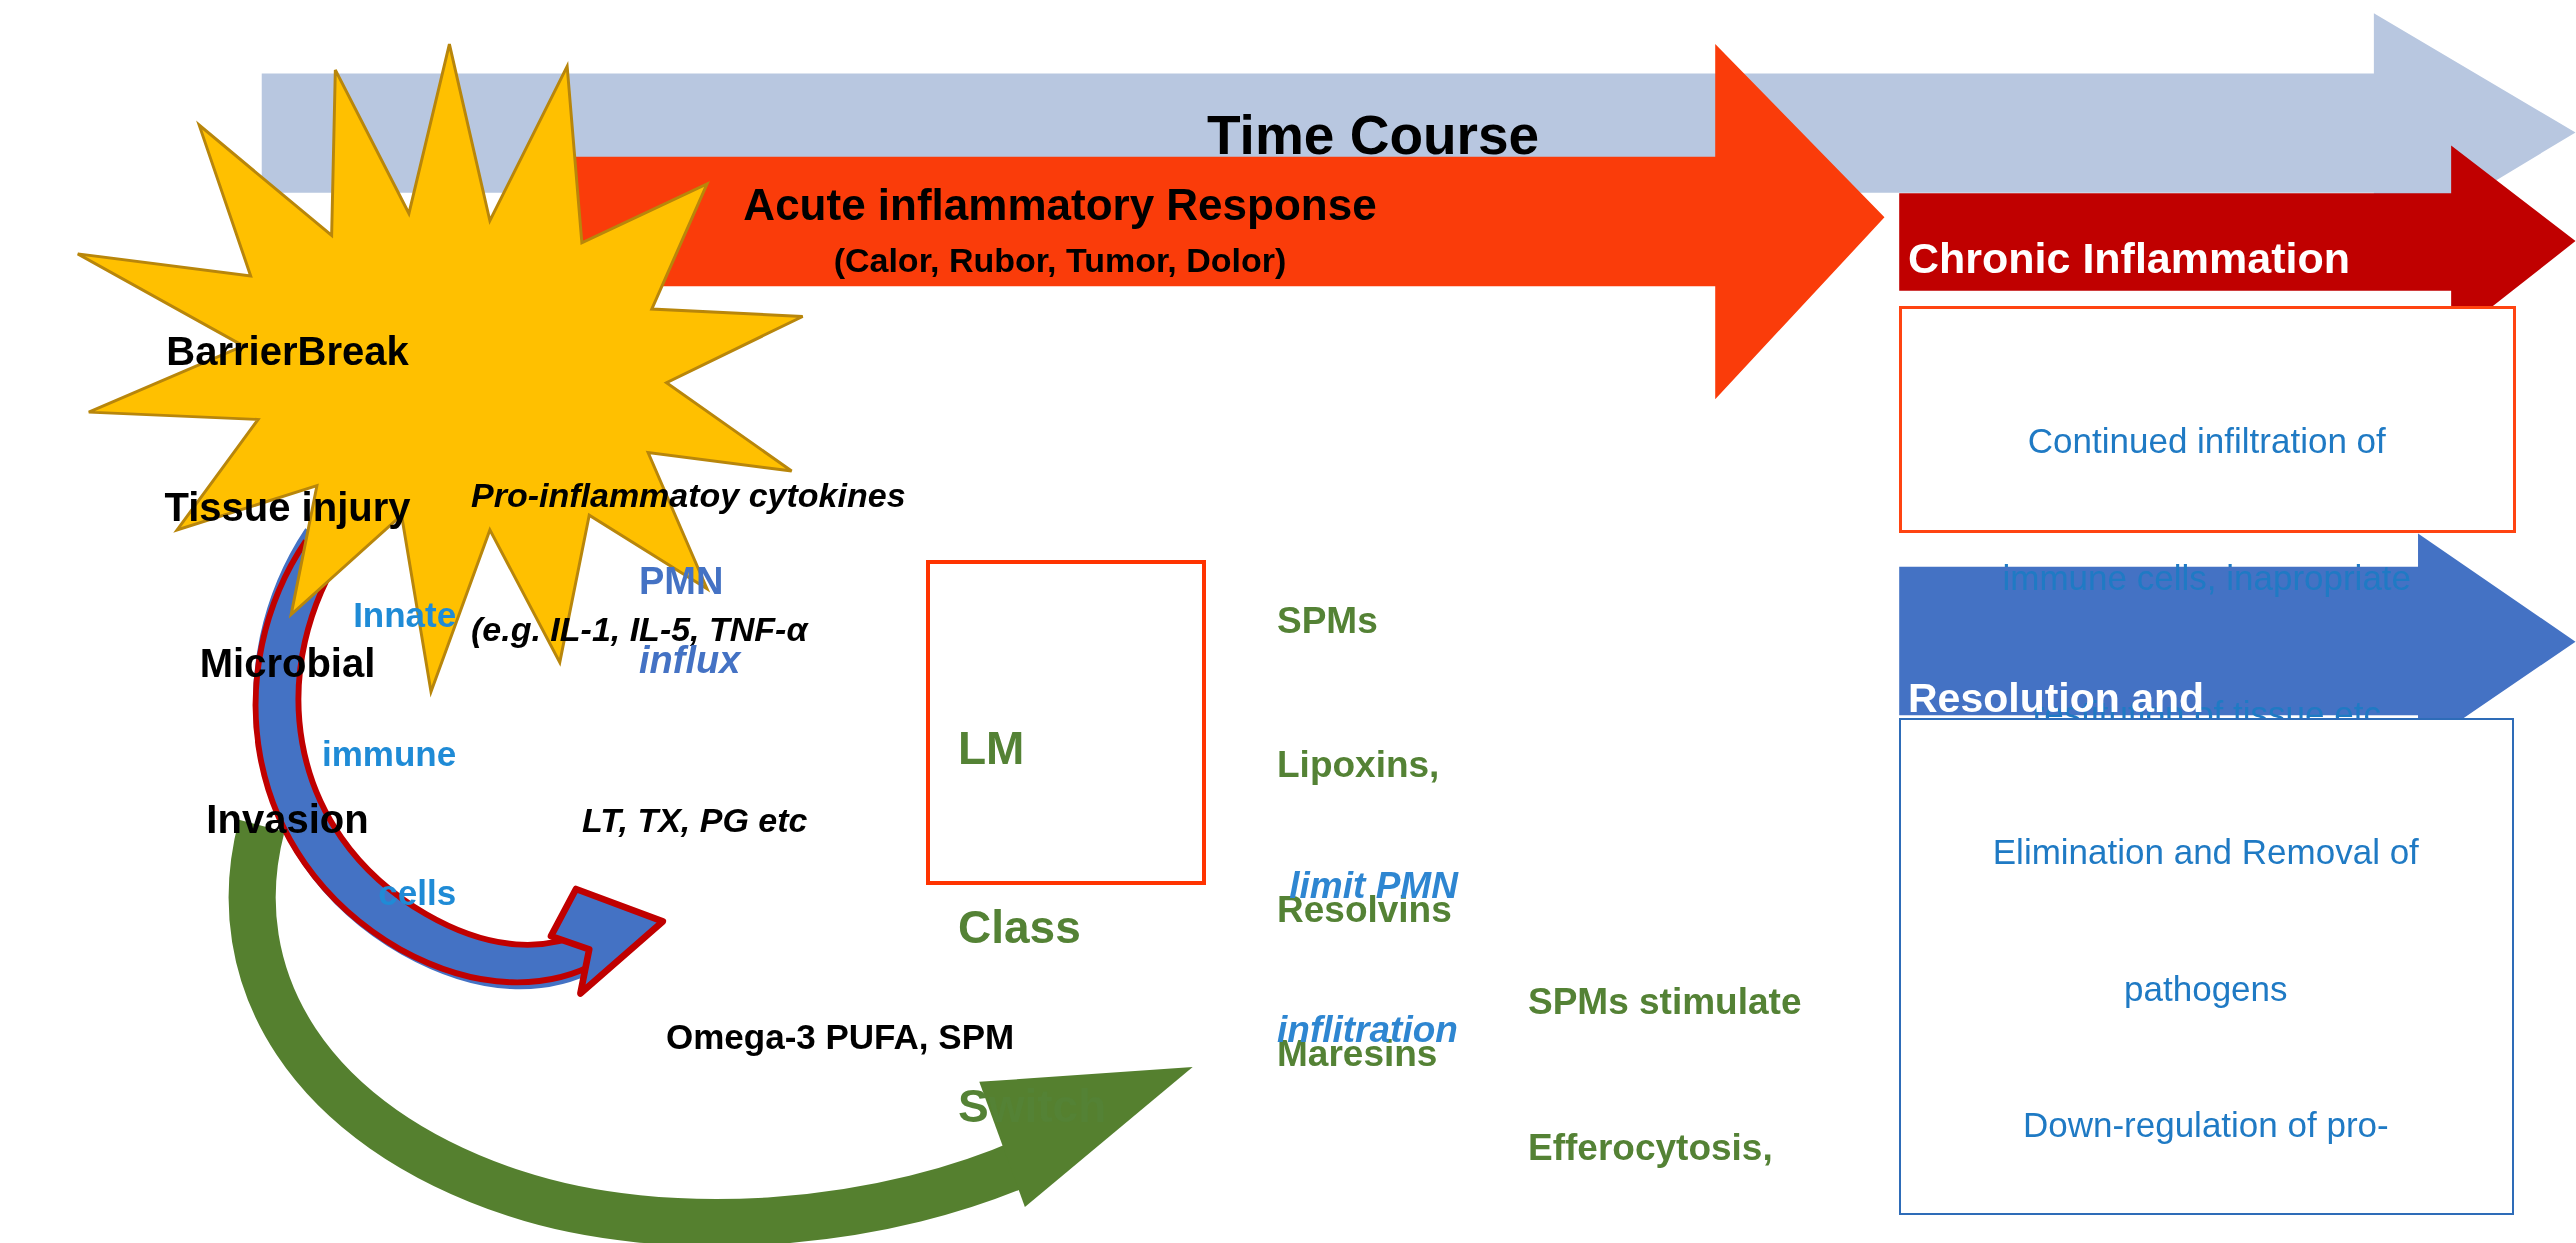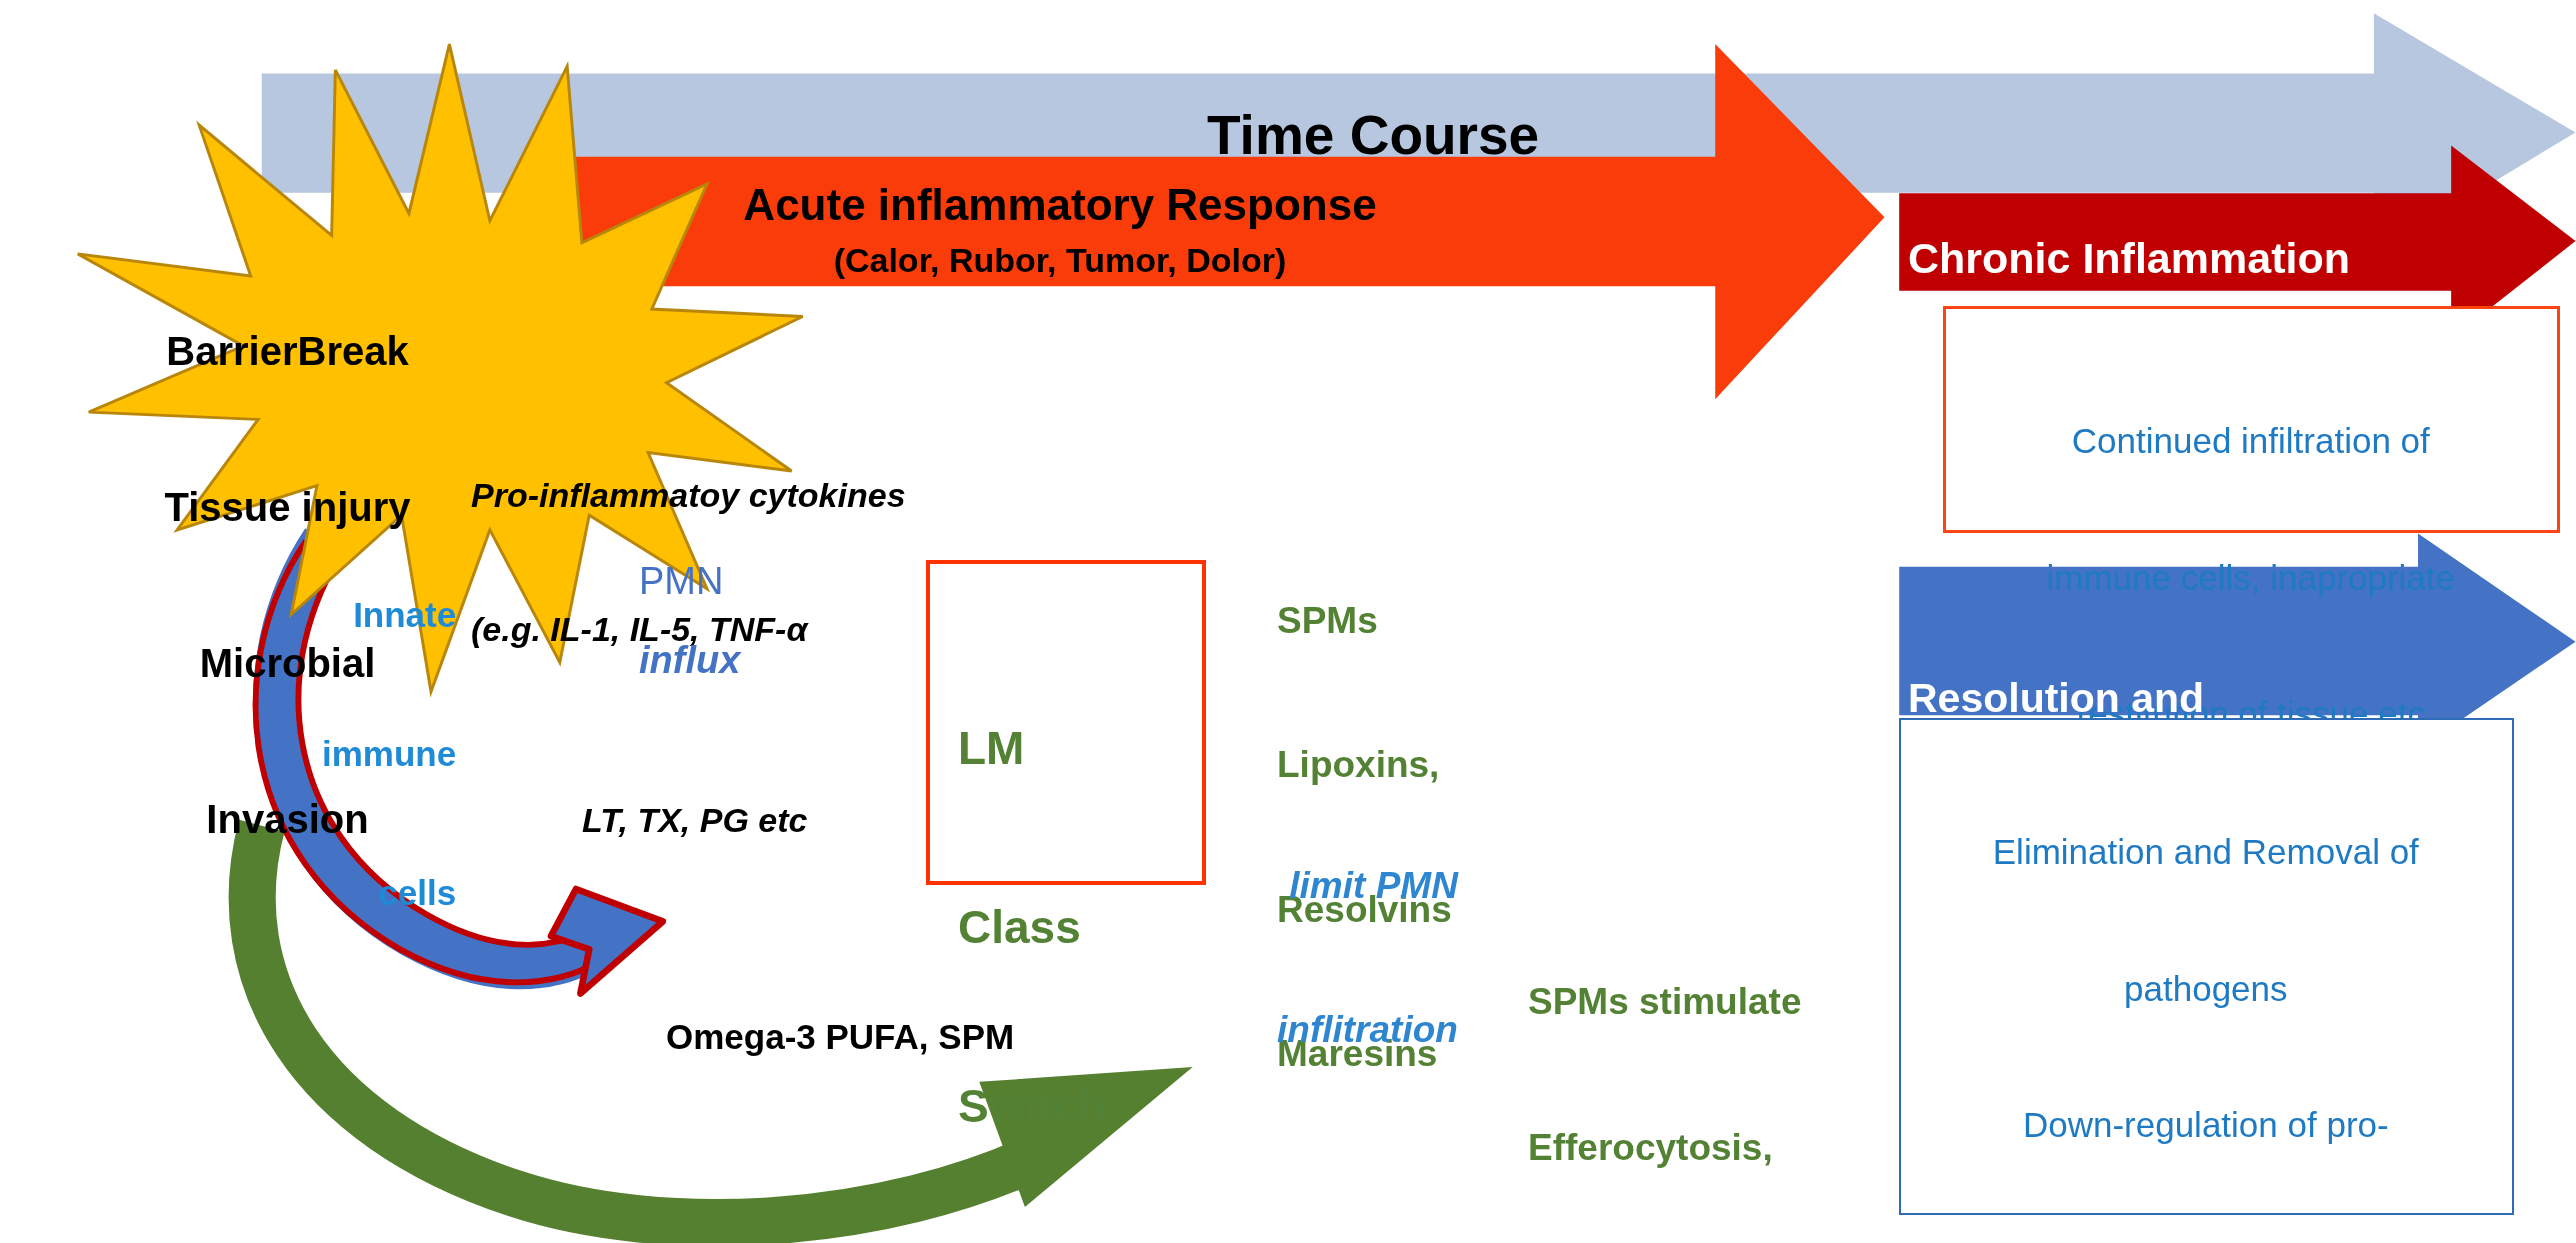--- a/index.html
+++ b/index.html
@@ -12,21 +12,21 @@
   
   .star-text{font-weight:bold;font-size:40px;color:#000;text-align:center;line-height:1.30;}
   .time-course{font-weight:bold;font-size:55px;color:#000;}
   .acute-title{font-weight:bold;font-size:44px;color:#000;text-align:center;}
   .acute-sub{font-weight:bold;font-size:34px;color:#000;text-align:center;}
   .chronic-title{font-weight:bold;font-size:43px;color:#fff;}
   .reso-title{font-weight:bold;font-size:41px;color:#fff;line-height:1.22;}
   .bluebody{font-size:35px;color:#1F7AC4;text-align:center;line-height:1.30;}
   .cytok{font-style:italic;font-weight:bold;font-size:34px;color:#000;line-height:1.32;}
   .innate{font-weight:bold;font-size:35px;color:#1F8BD6;line-height:1.32;}
-  .pmn{font-weight:normal;font-size:38px;color:#4472C4;}
+  .pmn{font-weight:bold;font-size:38px;color:#4472C4;}
   .influx{font-style:italic;font-weight:bold;font-size:38px;color:#4472C4;}
   .ltx{font-style:italic;font-weight:bold;font-size:34px;color:#000;}
   .omega{font-weight:bold;font-size:35px;color:#000;}
   .lmbox-txt{font-weight:bold;font-size:46px;color:#548235;line-height:1.30;}
   .spmlist{font-weight:bold;font-size:37px;color:#548235;line-height:1.30;}
   .spmital{font-style:italic;font-weight:bold;font-size:37px;color:#2E86D1;line-height:1.30;text-align:right;}
   .spmstim{font-weight:bold;font-size:37px;color:#548235;line-height:1.32;}
 
   .boxframe{position:absolute;background:#fff;}
   #lm-box{border:4.4px solid #FF3300;}
@@ -131,21 +131,21 @@
   </div>
 
   <div class="txt spmstim" style="left:1528px; top:880px;">
     <div>SPMs stimulate</div>
     <div>Efferocytosis,</div>
     
   </div>
 
   <div class="txt chronic-title" style="left:1908px; top:234px;">Chronic Inflammation</div>
 
-  <div class="boxframe" id="chronic-body-box" style="left:1899px; top:306px; width:611px; height:221px;margin-left:44px;">
+  <div class="boxframe" id="chronic-body-box" style="left:1899px; top:306px; width:611px; height:221px;">
     <div class="txt bluebody" style="left:10.3px; top:18.4px; width:589px;">
       <div>Continued infiltration of</div>
       <div>immune cells, inapropriate</div>
       <div>restitution of tissue etc</div>
     </div>
   </div>
 
   <div class="txt reso-title" style="left:1908px; top:573px;">
     <div>Resolution and</div>
     <div>Homeostasis</div>

